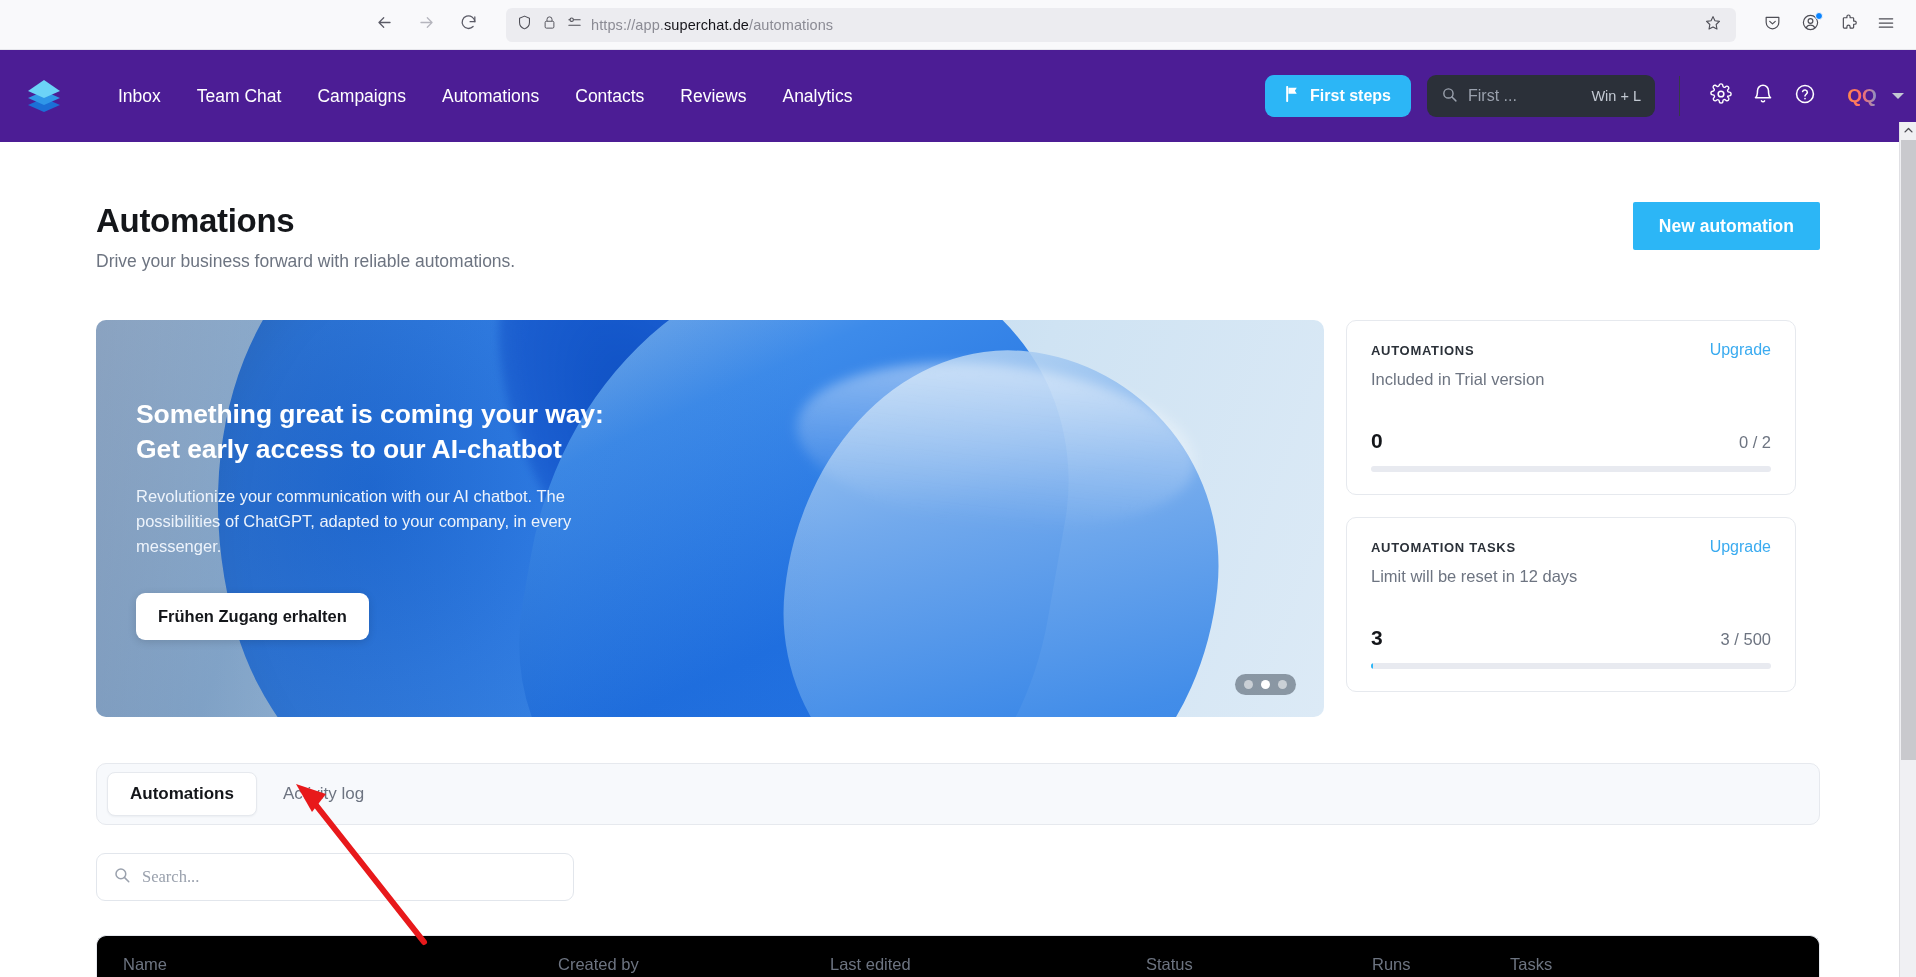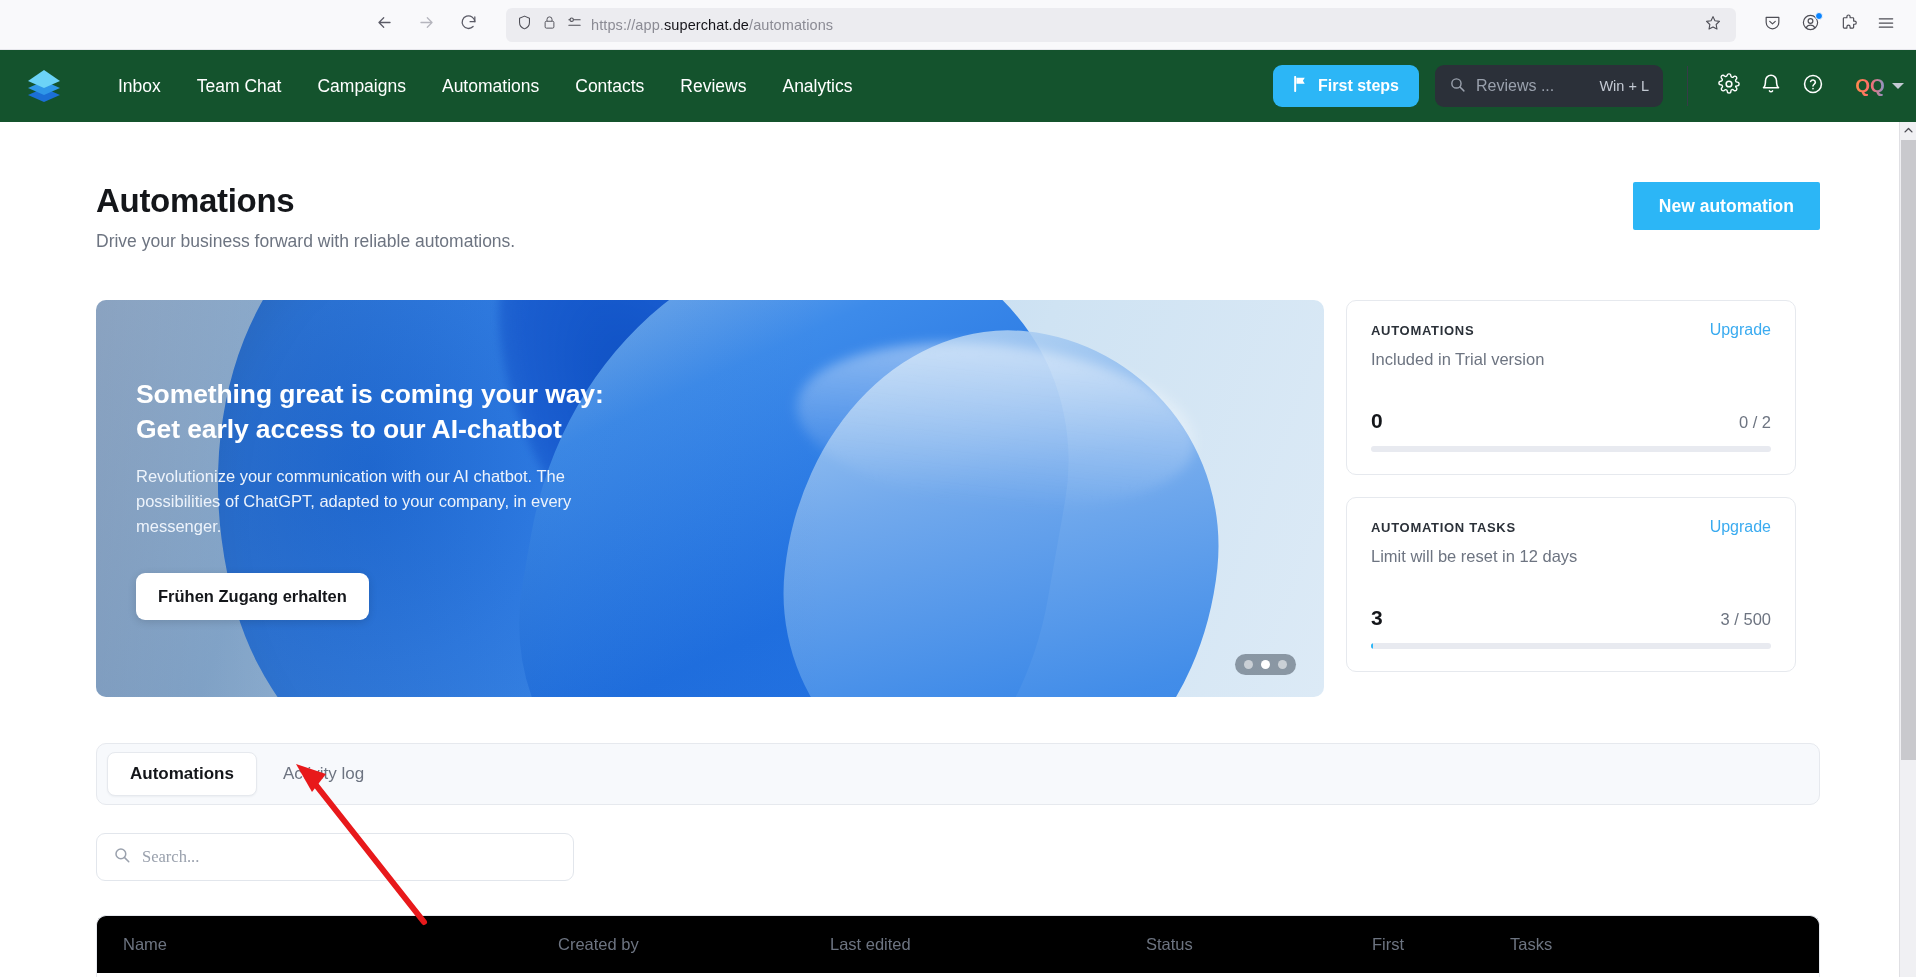--- a/index.html
+++ b/index.html
@@ -57,22 +57,22 @@
   }
   .tb-icon svg { stroke: #4e4e56; fill: none; stroke-width: 1.5; }
   .badge-dot {
     position: absolute; top: 5px; right: 5px;
     width: 8px; height: 8px; border-radius: 50%;
     background: #0a84ff; border: 1.5px solid #f9f9fb;
   }
 
   
   .app-header {
-    height: 72px; width: 100%;
-    background: #14532d;
+    height: 92px; width: 100%;
+    background: #4c1d95;
     display: flex; align-items: center;
     padding: 0 0 0 18px;
     position: relative;
   }
   .logo { width: 52px; display: flex; align-items: center; justify-content: center; cursor: pointer; }
   .nav { display: flex; align-items: center; margin-left: 30px; gap: 0px; }
   .nav-item {
     color: #ffffff; font-size: 17.5px; font-weight: 500;
     padding: 9px 18px; border-radius: 7px; cursor: pointer;
     white-space: nowrap;
@@ -100,21 +100,21 @@
 
   .hdivider { width: 1px; height: 40px; background: #363c47; margin: 0 20px 0 24px; }
 
   .icon-btn {
     width: 42px; height: 42px; border-radius: 8px;
     display: flex; align-items: center; justify-content: center;
     cursor: pointer;
   }
   .icon-btn svg { stroke: #ffffff; fill: none; stroke-width: 1.7; }
 
-  .avatar-wrap { display: flex; align-items: center; gap: 0; margin-left: 14px; cursor: pointer; }
+  .avatar-wrap { display: flex; align-items: center; gap: 8px; margin-left: 14px; cursor: pointer; }
   .avatar {
     width: 44px; height: 44px; border-radius: 50%;
     background: #343a45;
     display: flex; align-items: center; justify-content: center;
     font-size: 19px; font-weight: 700;
     background-image: linear-gradient(90deg,#ff9a3c 0%, #ff6b6b 50%, #4dabf7 100%);
     -webkit-background-clip: text; background-clip: text; color: transparent;
     position: relative;
   }
   .avatar-bg {
@@ -414,21 +414,21 @@
       <span>First steps</span>
     </button>
 
     <div class="hsearch">
       <span>
         <svg width="17" height="17" viewBox="0 0 24 24" fill="none" stroke="#9aa1ad" stroke-width="2">
             <circle cx="10.5" cy="10.5" r="6.5"></circle>
             <path d="M15.5 15.5L21 21" stroke-linecap="round"></path>
           </svg>
       </span>
-      <span class="ph">Reviews ...</span>
+      <span class="ph">First ...</span>
       <span class="kbd">Win + L</span>
     </div>
 
     <div class="hdivider"></div>
 
     <div class="icon-btn">
       <span>
         <svg width="22" height="22" viewBox="0 0 24 24">
             <circle cx="12" cy="12" r="3.1"></circle>
             <path d="M19.4 13.9a1.6 1.6 0 0 0 .3 1.8l.1.1a2 2 0 1 1-2.8 2.8l-.1-.1a1.6 1.6 0 0 0-1.8-.3 1.6 1.6 0 0 0-1 1.5v.2a2 2 0 1 1-4 0v-.1a1.6 1.6 0 0 0-1-1.5 1.6 1.6 0 0 0-1.8.3l-.1.1a2 2 0 1 1-2.8-2.8l.1-.1a1.6 1.6 0 0 0 .3-1.8 1.6 1.6 0 0 0-1.5-1H3a2 2 0 1 1 0-4h.1a1.6 1.6 0 0 0 1.5-1 1.6 1.6 0 0 0-.3-1.8l-.1-.1a2 2 0 1 1 2.8-2.8l.1.1a1.6 1.6 0 0 0 1.8.3h.1a1.6 1.6 0 0 0 1-1.5V3a2 2 0 1 1 4 0v.1a1.6 1.6 0 0 0 1 1.5 1.6 1.6 0 0 0 1.8-.3l.1-.1a2 2 0 1 1 2.8 2.8l-.1.1a1.6 1.6 0 0 0-.3 1.8v.1a1.6 1.6 0 0 0 1.5 1h.2a2 2 0 1 1 0 4h-.1a1.6 1.6 0 0 0-1.5 1z" stroke-width="1.5"></path>
@@ -550,21 +550,21 @@
         </span>
         <span class="ph">Search...</span>
       </div>
     </div>
 
     <div class="table-head">
       <div class="th c-name">Name</div>
       <div class="th c-created">Created by</div>
       <div class="th c-edited">Last edited</div>
       <div class="th c-status">Status</div>
-      <div class="th c-runs">First</div>
+      <div class="th c-runs">Runs</div>
       <div class="th c-tasks">Tasks</div>
     </div>
     <div class="table-body-peek"></div>
 
   </div>
 
   <svg class="annot" width="1916" height="855">
     <line x1="424" y1="800" x2="308" y2="653" stroke="#e8191b" stroke-width="6" stroke-linecap="round"></line>
     <polygon points="296,642 326,652 312,670" fill="#e8191b"></polygon>
   </svg>

